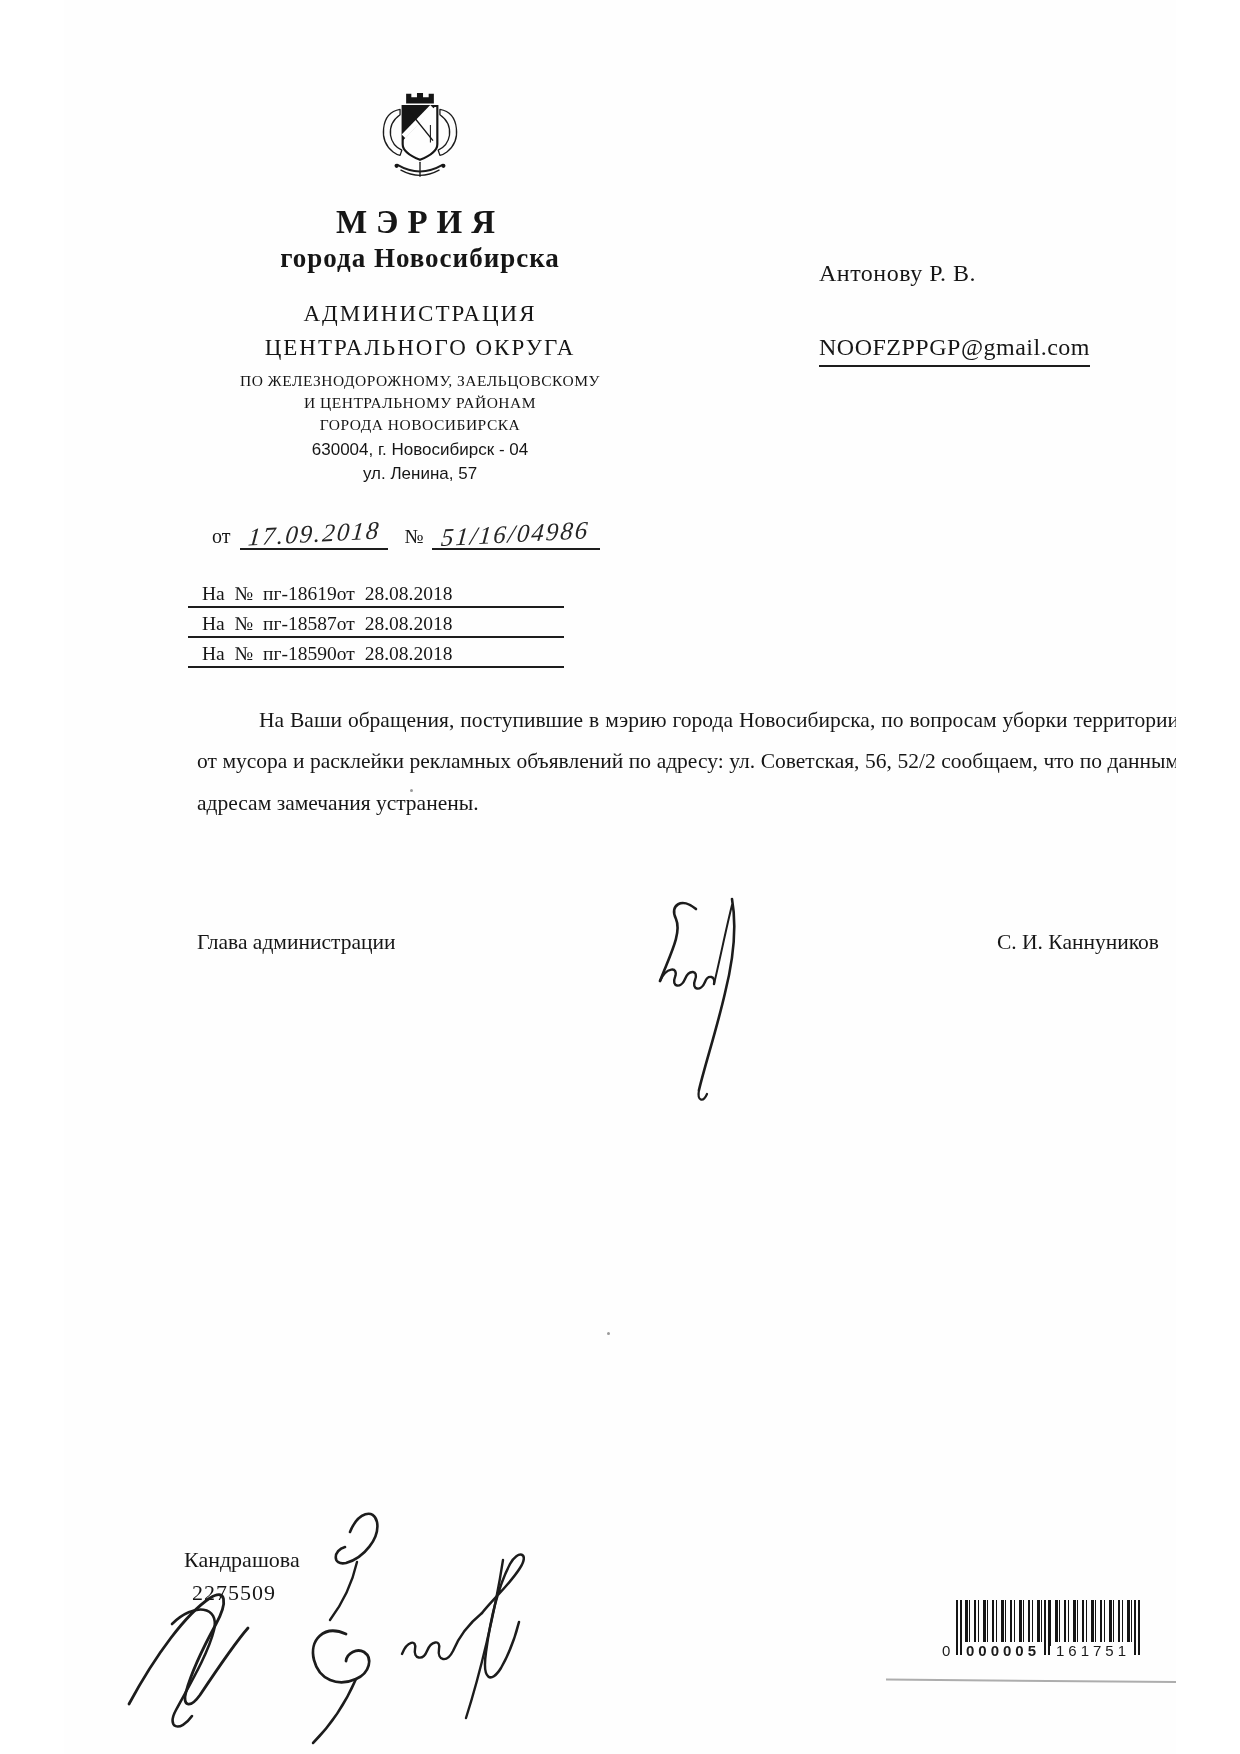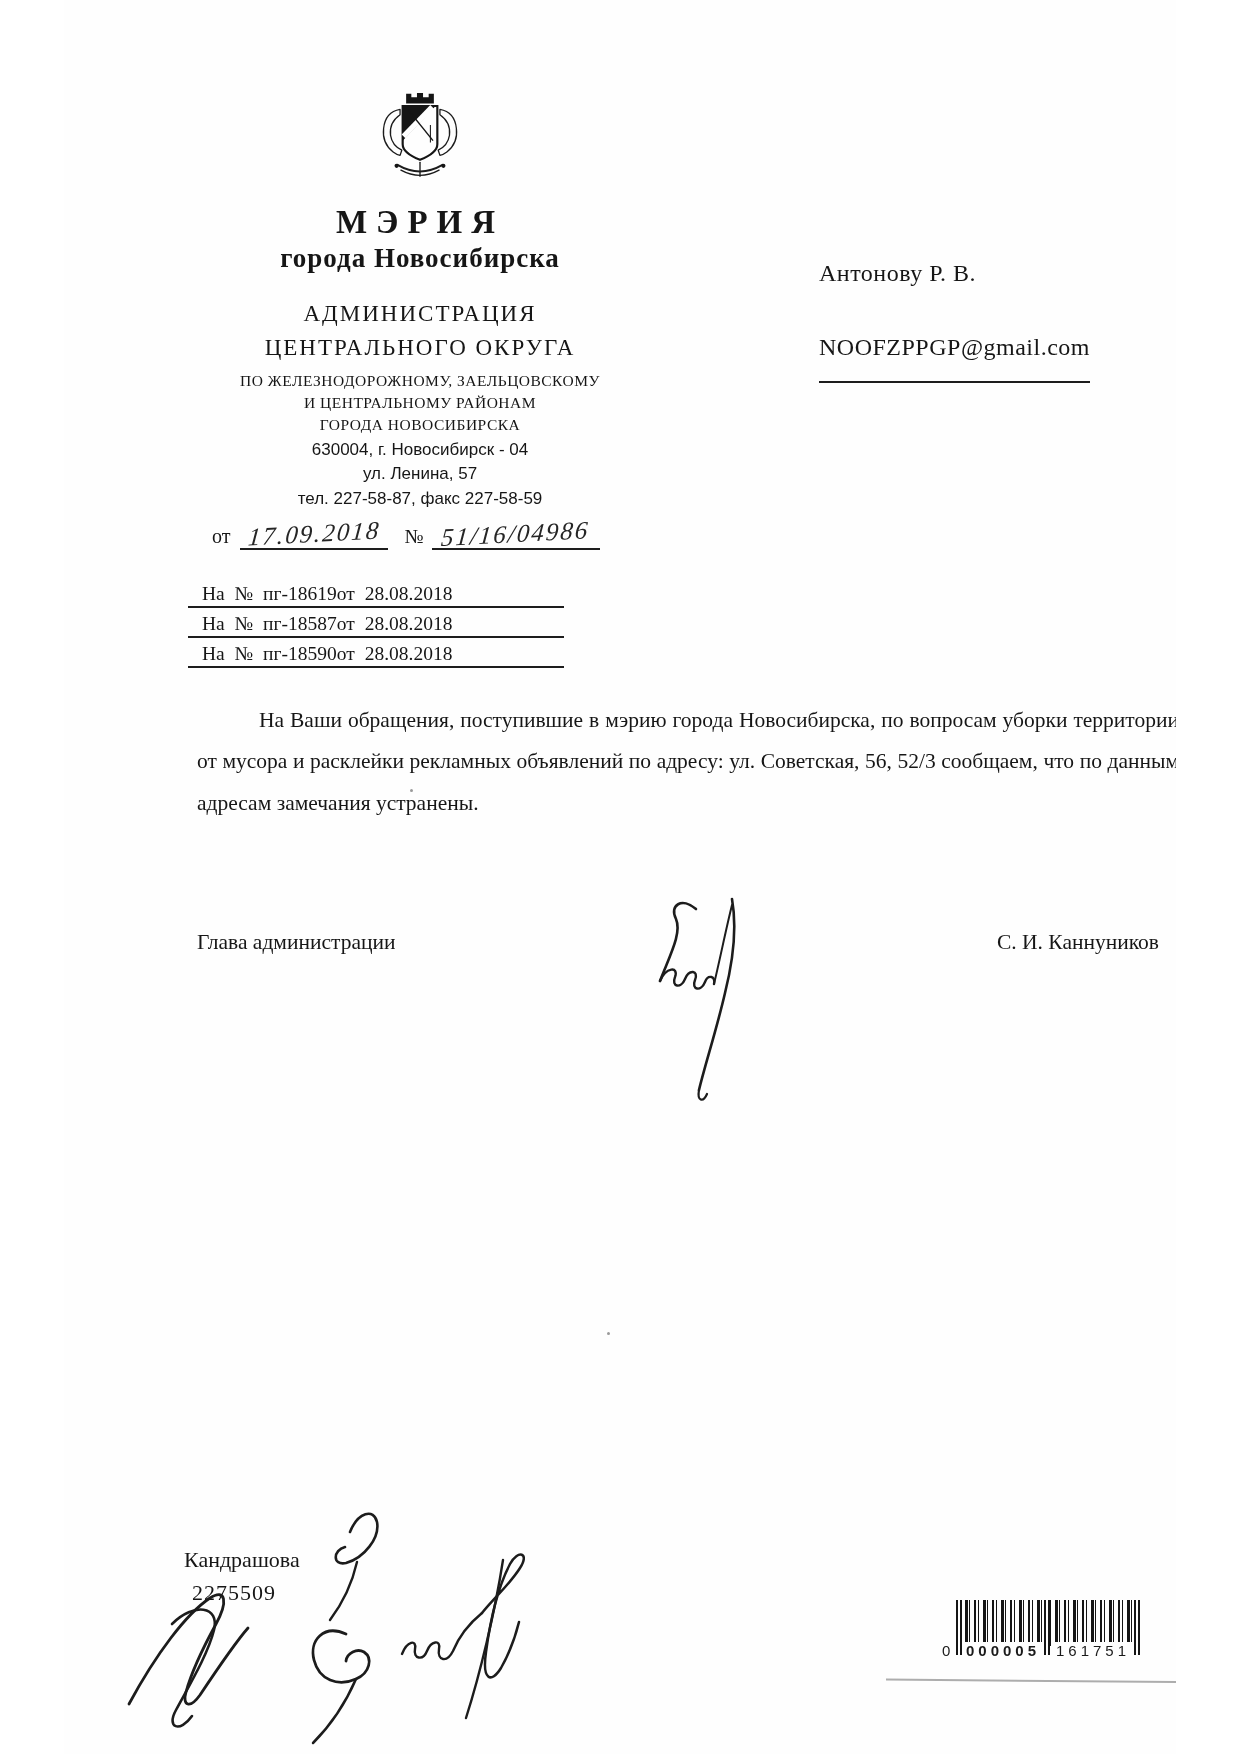--- a/index.html
+++ b/index.html
@@ -40,21 +40,21 @@
   .refs{position:absolute;top:578px;left:124px;width:376px;font-size:19.5px;}
   .ref-row{
     display:flex;justify-content:flex-start;align-items:flex-end;
     border-bottom:2px solid #1d1d1d;height:27px;padding:0 4px 1px 14px;
     word-spacing:5px;
   }
   
   .recipient-name{position:absolute;top:260px;left:755px;font-size:24px;letter-spacing:.5px;}
   .recipient-email{
     position:absolute;top:334px;left:755px;font-size:24px;letter-spacing:.5px;
-    border-bottom:2px solid #1d1d1d;padding-bottom:20px;
+    border-bottom:2px solid #1d1d1d;padding-bottom:4px;
   }
   
   .body-par{
     position:absolute;top:700px;left:133px;width:982px;
     font-size:21.5px;line-height:1.92;text-align:justify;text-indent:62px;
   }
   
   .sig-title{position:absolute;top:930px;left:133px;font-size:21.5px;}
   .sig-name{position:absolute;top:930px;left:933px;font-size:21.5px;white-space:nowrap;}
   .sig-svg{position:absolute;top:893px;left:572px;}
@@ -120,21 +120,20 @@
     </svg>
     <div class="org-title">МЭРИЯ</div>
     <div class="org-subtitle">города Новосибирска</div>
     <div class="dept-big d1">АДМИНИСТРАЦИЯ</div>
     <div class="dept-big d2">ЦЕНТРАЛЬНОГО ОКРУГА</div>
     <div class="dept-small d3">ПО ЖЕЛЕЗНОДОРОЖНОМУ, ЗАЕЛЬЦОВСКОМУ</div>
     <div class="dept-small d4">И ЦЕНТРАЛЬНОМУ РАЙОНАМ</div>
     <div class="dept-small d5">ГОРОДА НОВОСИБИРСКА</div>
     <div class="addr a1">630004, г. Новосибирск - 04</div>
     <div class="addr a2">ул. Ленина, 57</div>
-    <div class="addr a3">тел. 227-58-87, факс 227-58-59</div>
   </div>
 
   <div class="outgoing">
     <span class="lbl">от</span><span class="fill-line date-line"><span class="hw">17.09.2018</span></span><span class="lbl num-label">№</span><span class="fill-line num-line"><span class="hw">51/16/04986</span></span>
   </div>
 
   <div class="refs">
     <div class="ref-row">
       <span>На № пг-18619</span>
       <span>от 28.08.2018</span>
@@ -145,21 +144,21 @@
     </div>
     <div class="ref-row">
       <span>На № пг-18590</span>
       <span>от 28.08.2018</span>
     </div>
   </div>
 
   <div class="recipient-name">Антонову Р. В.</div>
   <div class="recipient-email">NOOFZPPGP@gmail.com</div>
 
-  <div class="body-par">На Ваши обращения, поступившие в мэрию города Новосибирска, по вопросам уборки территории от мусора и расклейки рекламных объявлений по адресу: ул. Советская, 56, 52/3 сообщаем, что по данным адресам замечания устранены.</div>
+  <div class="body-par">На Ваши обращения, поступившие в мэрию города Новосибирска, по вопросам уборки территории от мусора и расклейки рекламных объявлений по адресу: ул. Советская, 56, 52/2 сообщаем, что по данным адресам замечания устранены.</div>
 
   <div class="sig-title">Глава администрации</div>
   <svg class="sig-svg" width="150" height="215" viewBox="0 0 150 215">
     <path class="pen" stroke-width="2.6" d="M60 16 C46 4 33 12 40 26 C46 40 34 62 24 88"></path>
     <path class="pen" stroke-width="2.4" d="M24 88 C30 74 43 73 39 84 C35 94 45 96 49 86 C53 76 63 77 59 87 C55 97 65 99 69 89 C72 81 80 83 78 91"></path>
     <path class="pen" stroke-width="2.6" d="M96 6 C101 34 98 64 89 100 C81 135 69 172 63 197"></path>
     <path class="pen" stroke-width="2.2" d="M63 197 C61 208 67 210 71 201"></path>
     <path class="pen" stroke-width="2.0" d="M78 91 C84 66 90 36 96 12"></path>
   </svg>
   <div class="sig-name">С. И. Каннуников</div>

